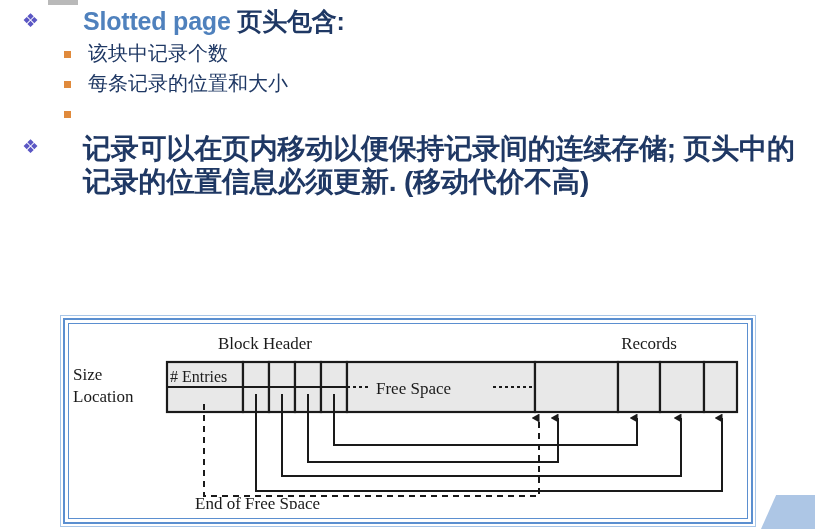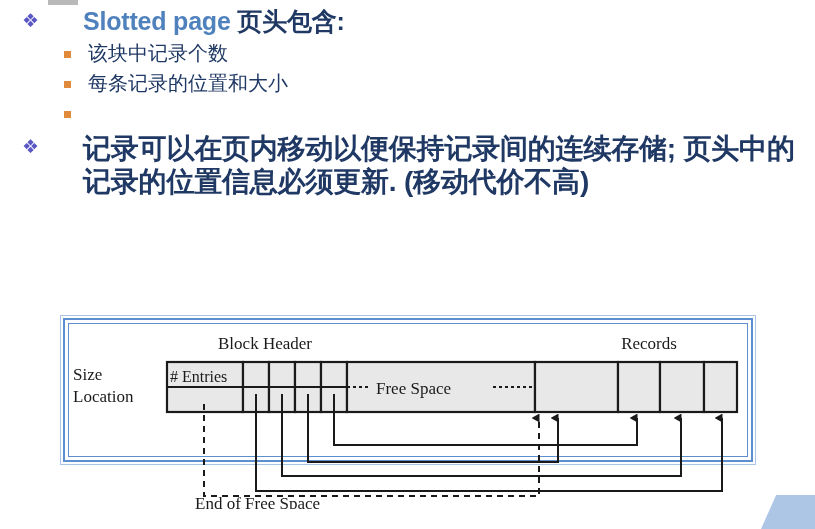--- a/index.html
+++ b/index.html
@@ -92,21 +92,21 @@
     font-size: 28px;
     line-height: 33px;
   }
 
   
   .figure {
     position: absolute;
     left: 63px;
     top: 318px;
     width: 690px;
-    height: 144px;
+    height: 206px;
     background: #ffffff;
     border: 2px solid #5b8fd0;
     outline: 1px solid #a8c6e8;
     outline-offset: 2px;
     box-sizing: border-box;
     text-align: center;
   }
   .figure-inner {
     position: absolute;
     inset: 3px;

